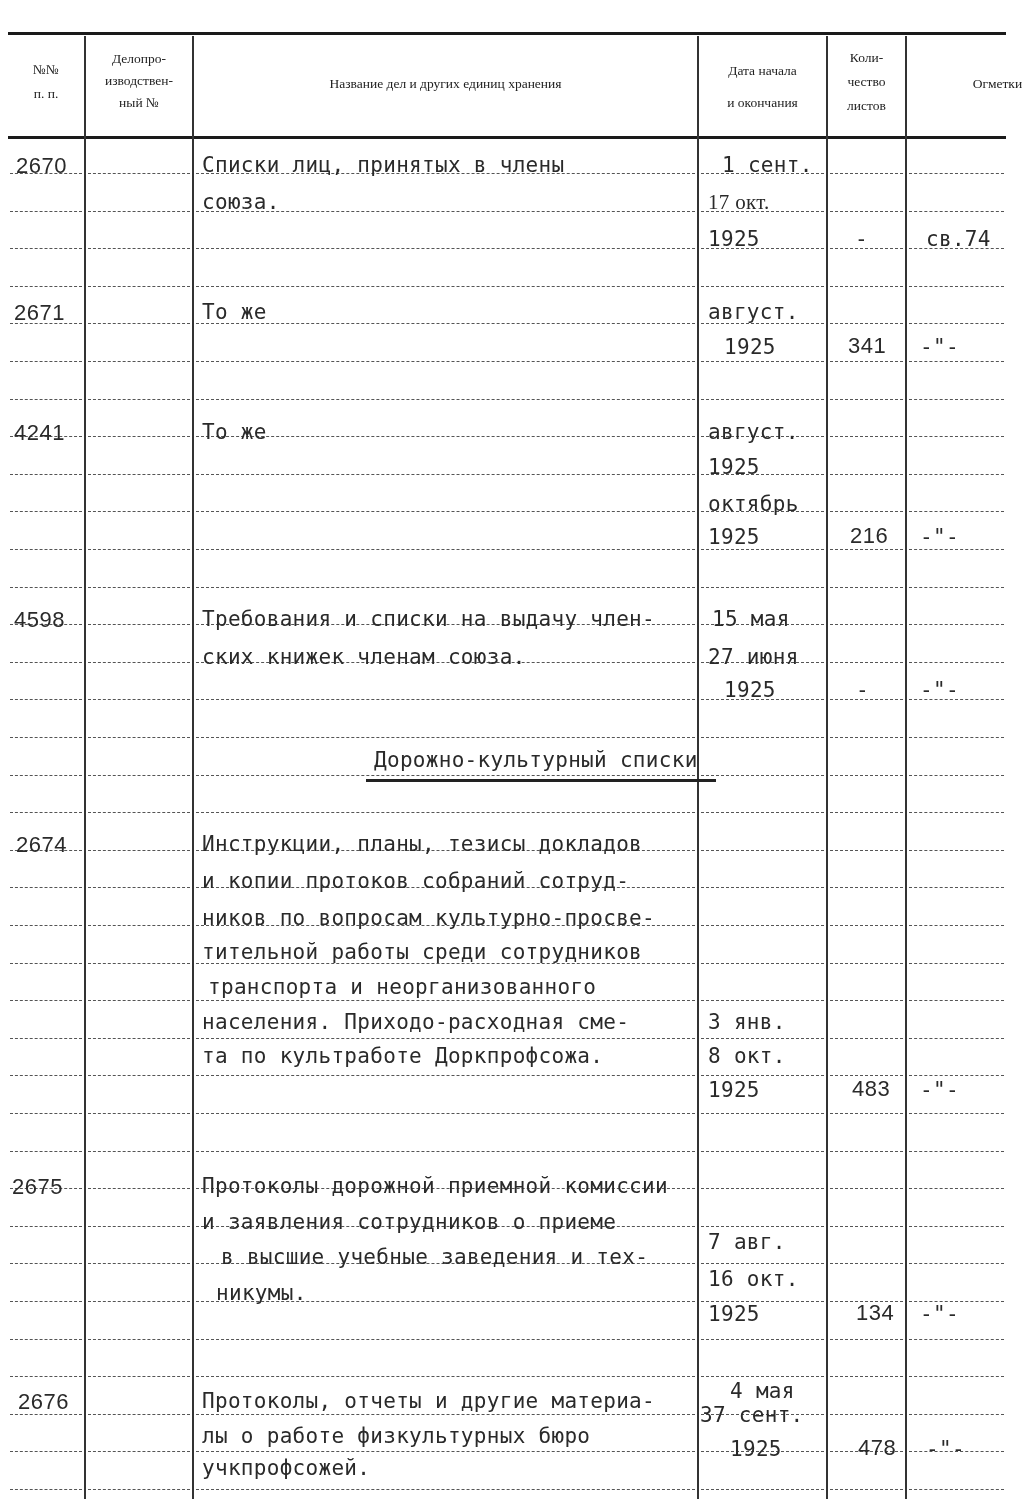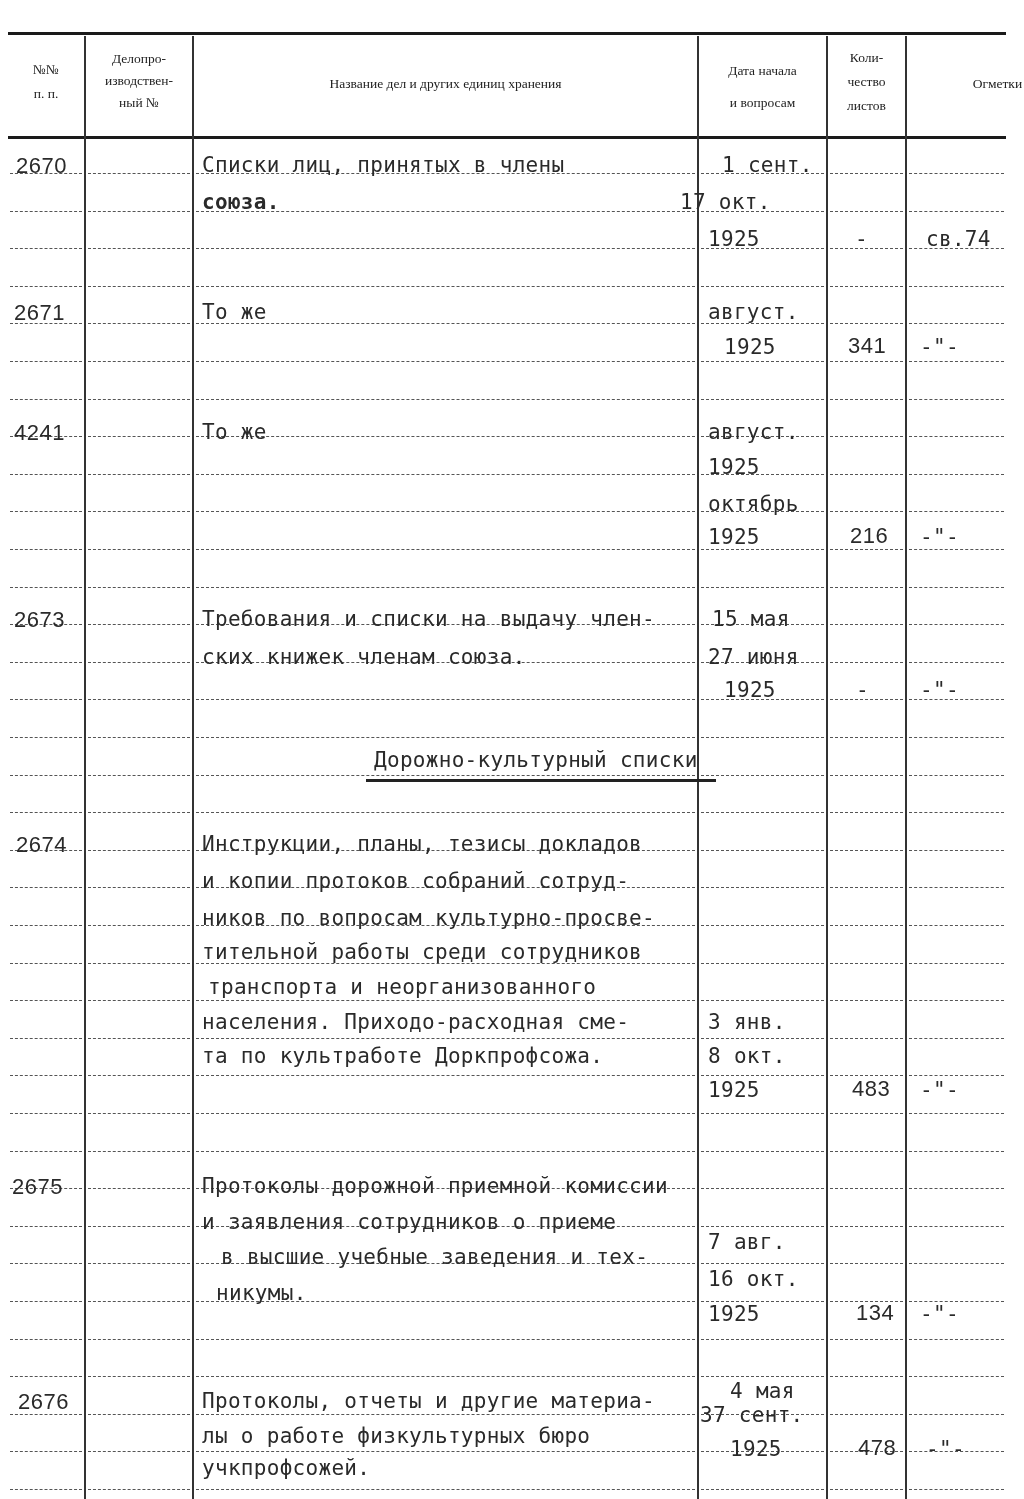--- a/index.html
+++ b/index.html
@@ -30,21 +30,21 @@
   <div>п. п.</div>
 </div>
 <div class="hdr-text" style="left:86px;top:48px;width:106px;line-height:22px;">
   <div>Делопро-</div>
   <div>изводствен-</div>
   <div>ный №</div>
 </div>
 <div class="hdr-text" style="left:194px;top:72px;width:503px;">Название дел и других единиц хранения</div>
 <div class="hdr-text" style="left:699px;top:55px;width:127px;line-height:32px;">
   <div>Дата начала</div>
-  <div>и вопросам</div>
+  <div>и окончания</div>
 </div>
 <div class="hdr-text" style="left:828px;top:46px;width:77px;">
   <div>Коли-</div>
   <div>чество</div>
   <div>листов</div>
 </div>
 <div class="hdr-text" style="left:907px;top:72px;width:99px;padding-left:41px;">Огметки</div>
 
 <div id="rules">
     <div class="hline" style="left: 10px; top: 173px; width: 72px;"></div>
@@ -260,44 +260,44 @@
     <div class="hline" style="left: 10px; top: 1489px; width: 72px;"></div>
     <div class="hline" style="left: 88px; top: 1489px; width: 102px;"></div>
     <div class="hline" style="left: 196px; top: 1489px; width: 499px;"></div>
     <div class="hline" style="left: 701px; top: 1489px; width: 123px;"></div>
     <div class="hline" style="left: 830px; top: 1489px; width: 73px;"></div>
     <div class="hline" style="left: 909px; top: 1489px; width: 95px;"></div>
   </div>
 
 <div class="tw num" style="left:16px;top:153px;">2670</div>
 <div class="tw" style="left:202px;top:153px;">Списки лиц, принятых в члены</div>
-<div class="tw" style="left:202px;top:190px;font-weight:bold;">союза.</div>
+<div class="tw" style="left:202px;top:190px;">союза.</div>
 <div class="tw" style="left:722px;top:153px;">1 сент.</div>
-<div class="tw" style="left:680px;top:190px;">17 окт.</div>
+<div class="tw" style="left:708px;top:190px;font-family:Liberation Serif, serif;">17 окт.</div>
 <div class="tw" style="left:708px;top:227px;">1925</div>
 <div class="tw" style="left:855px;top:227px;">-</div>
 <div class="tw" style="left:926px;top:227px;">св.74</div>
 
 <div class="tw num" style="left:14px;top:300px;text-align:center;">2671</div>
 <div class="tw" style="left:202px;top:300px;">То же</div>
 <div class="tw" style="left:708px;top:300px;">август.</div>
 <div class="tw" style="left:724px;top:335px;">1925</div>
 <div class="tw num" style="left:848px;top:333px;">341</div>
 <div class="tw" style="left:920px;top:335px;">-"-</div>
 
 <div class="tw num" style="left:14px;top:420px;">4241</div>
 <div class="tw" style="left:202px;top:420px;">То же</div>
 <div class="tw" style="left:708px;top:420px;">август.</div>
 <div class="tw" style="left:708px;top:455px;">1925</div>
 <div class="tw" style="left:708px;top:492px;">октябрь</div>
 <div class="tw" style="left:708px;top:525px;">1925</div>
 <div class="tw num" style="left:850px;top:523px;">216</div>
 <div class="tw" style="left:920px;top:525px;">-"-</div>
 
-<div class="tw num" style="left:14px;top:607px;">2673</div>
+<div class="tw num" style="left:14px;top:607px;">4598</div>
 <div class="tw" style="left:202px;top:607px;">Требования и списки на выдачу член-</div>
 <div class="tw" style="left:202px;top:645px;">ских книжек членам союза.</div>
 <div class="tw" style="left:712px;top:607px;">15 мая</div>
 <div class="tw" style="left:708px;top:645px;">27 июня</div>
 <div class="tw" style="left:724px;top:678px;">1925</div>
 <div class="tw" style="left:856px;top:678px;">-</div>
 <div class="tw" style="left:920px;top:678px;">-"-</div>
 
 <div class="tw section-title" style="left:374px;top:748px;">Дорожно-культурный списки</div>
 <div class="section-underline" style="left:366px;top:779px;width:350px;"></div>

